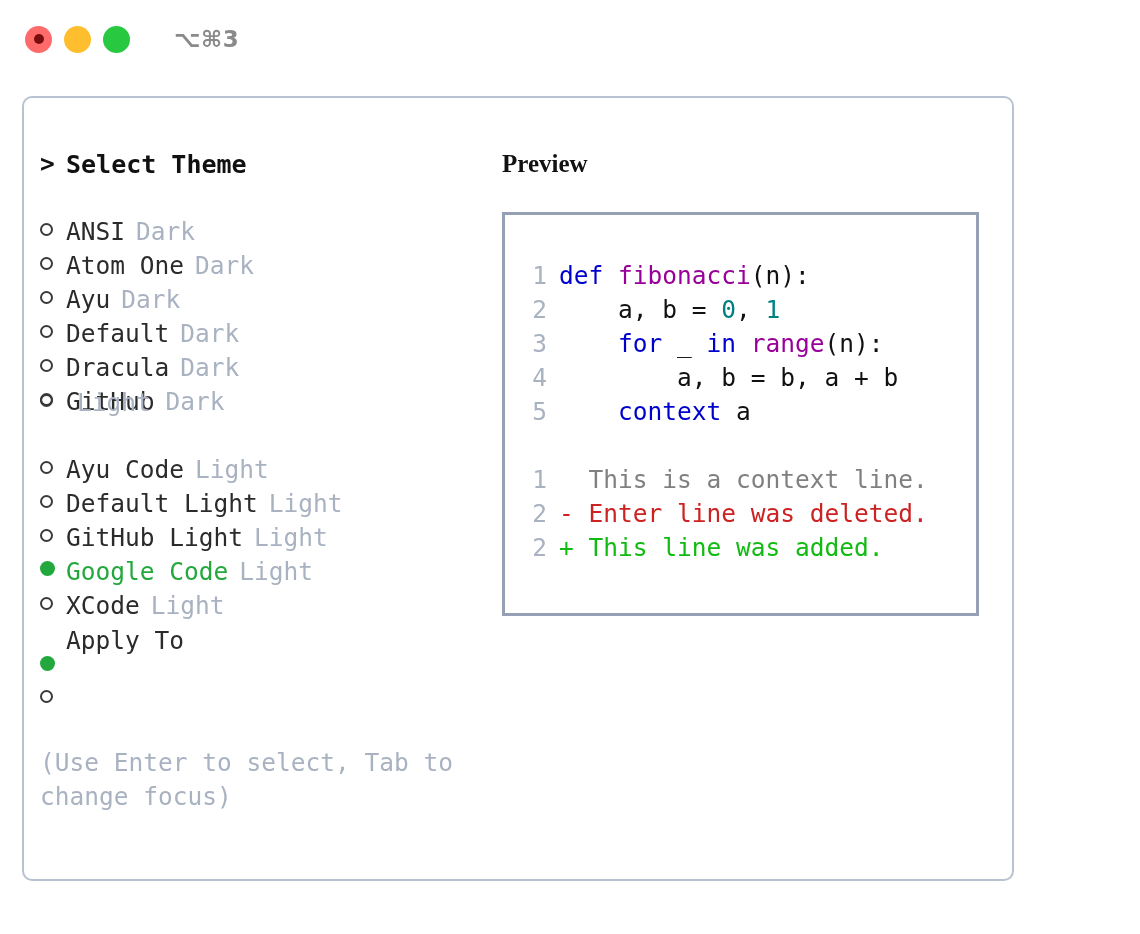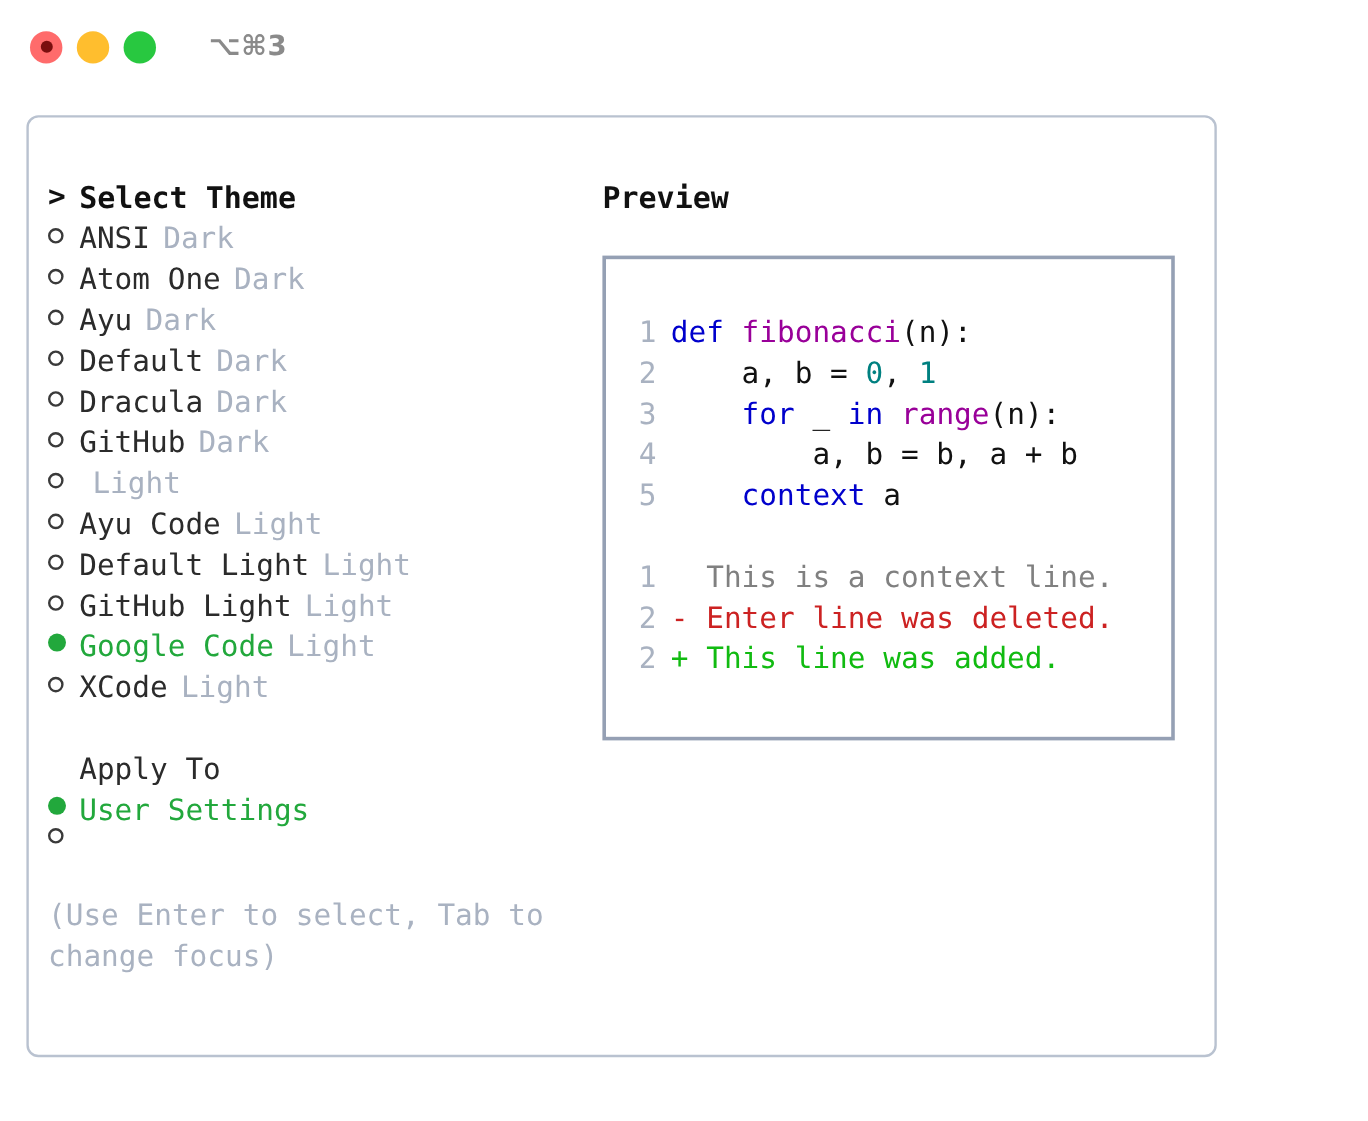--- a/index.html
+++ b/index.html
@@ -130,21 +130,21 @@
   .header-row .marker {
     font-weight: 700;
     color: #111111;
   }
   .header-label {
     font-weight: 700;
     color: #111111;
     font-size: 25px;
   }
 
-  .item-label { color: #2b2b2b; }
+  .item-label { color: #2b2b2b; margin-top: 33px; }
   .item-label.selected { color: #22a83c; }
   .variant-label {
     color: #a9b2c1;
     margin-left: 11px;
   }
 
   .section-label {
     color: #2b2b2b;
     font-size: 24.5px;
   }
@@ -164,20 +164,21 @@
     position: absolute;
     left: 478px;
     top: 52px;
     width: 500px;
   }
   .preview-title {
     font-size: 25px;
     font-weight: 700;
     color: #111111;
     margin-bottom: 34px;
+    font-family: Liberation Serif, serif;
   }
 
   .preview-box {
     width: 477px;
     height: 404px;
     border: 3px solid #95a0b4;
     background: #ffffff;
     padding: 46px 0 0 10px;
   }
 
@@ -249,21 +250,21 @@
           </div>
 
         <div class="spacer-row"></div>
 
         <div class="row">
           <span class="marker"></span>
           <span class="section-label">Apply To</span>
         </div>
 
         <div id="apply-options">
-            <div class="row"><span class="marker"><span class="dot-filled"></span></span><span class="item-label selected">User Settings</span></div>
+            <div class="row"><span class="marker"><span class="dot-filled"></span></span></div>
             <div class="row"><span class="marker"><span class="dot-empty"></span></span></div>
           </div>
 
         <div class="hint-block">
           <div>(Use Enter to select, Tab to</div>
           <div>change focus)</div>
         </div>
       </div>
 
       <div class="right-col">

